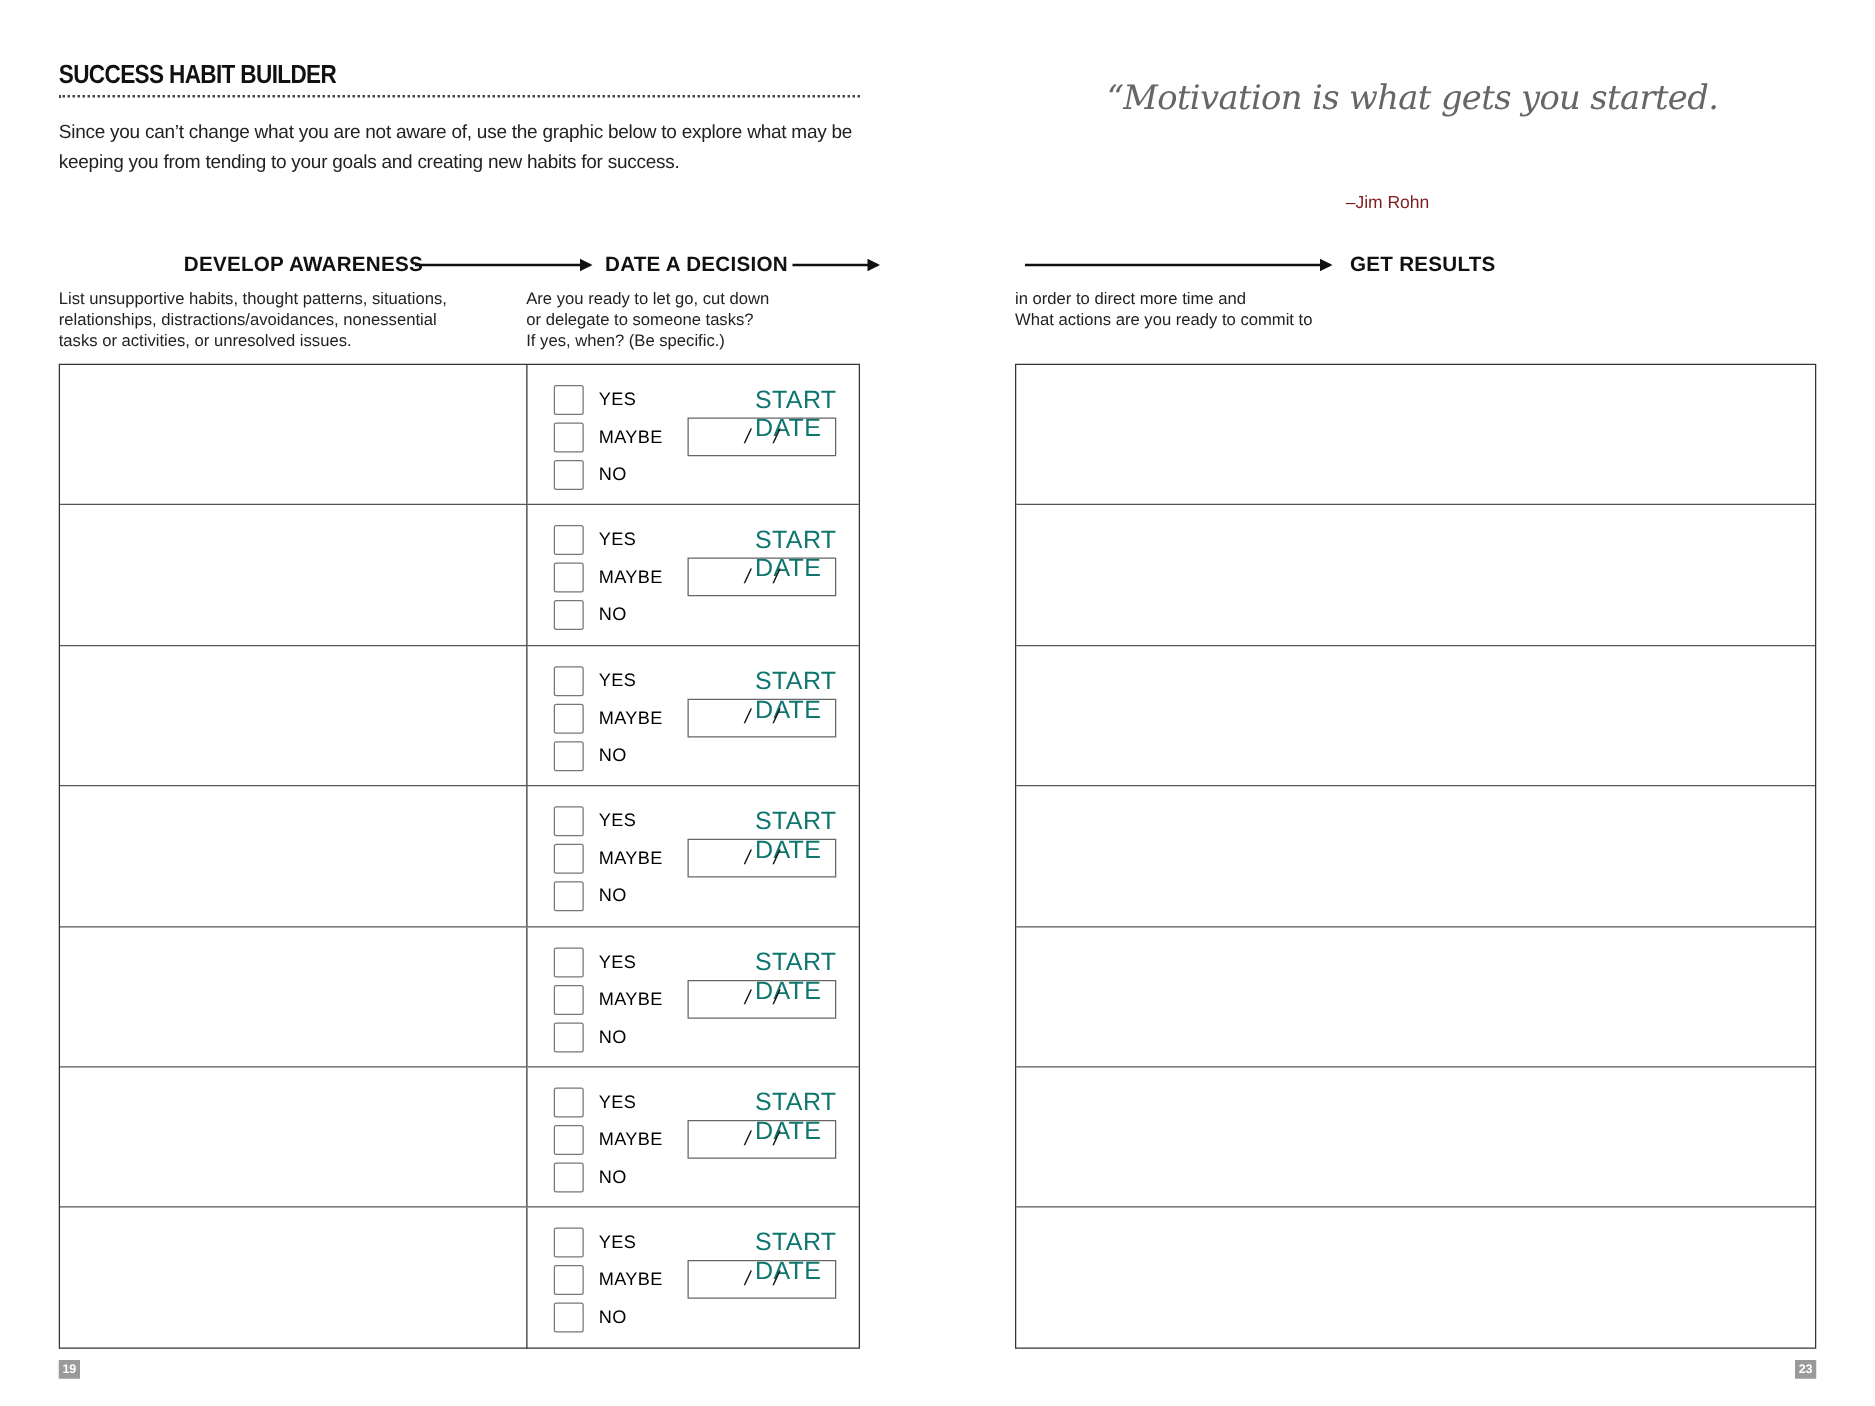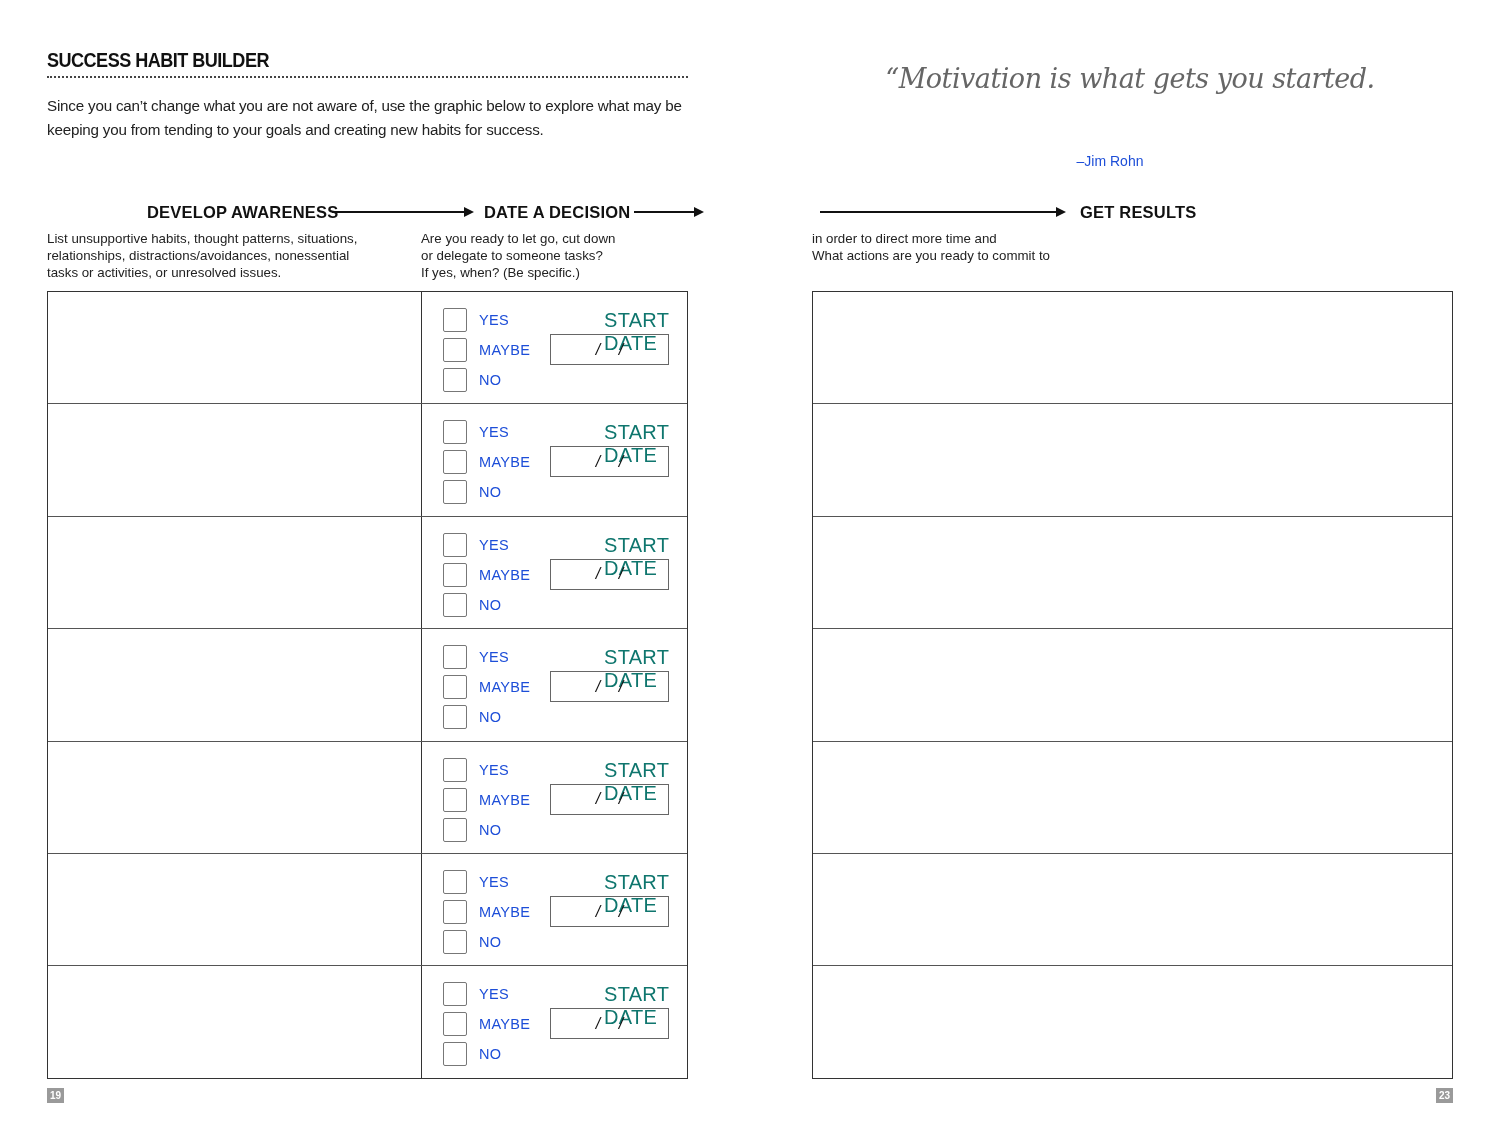--- a/index.html
+++ b/index.html
@@ -21,21 +21,21 @@
     letter-spacing: -0.2px;
   }
 
   .quote {
     left: 880px; top: 60px; width: 500px; text-align: center;
     font-family: "DejaVu Serif", serif; font-style: italic;
     font-size: 27px; line-height: 38px; color: #666; letter-spacing: -0.5px;
   }
   .author {
     left: 1050px; top: 153px; width: 120px; text-align: center;
-    font-size: 14px; color: #1d4ed8;
+    font-size: 14px; color: #7f1d1d;
   }
 
   .step-head {
     font-weight: 700; font-size: 16.5px; color: #111; letter-spacing: 0.2px; white-space: nowrap;
   }
   .step-desc {
     font-size: 13.3px; line-height: 17px; color: #222; text-align: left;
   }
   .arrow { height: 2px; background: #111; }
   .arrow::after {
@@ -53,21 +53,21 @@
   }
   .row { position: absolute; left: 0; right: 0; height: 112.4px; border-bottom: 1.5px solid #555; }
   .row:last-child { border-bottom: none; }
   .cell-awareness { position: absolute; left: 0; top: 0; width: 374px; height: 100%; border-right: 1.5px solid #333; }
   .cell-decision { position: absolute; left: 374px; top: 0; right: 0; height: 100%; }
 
   .opt { position: absolute; left: 21px; display: flex; align-items: center; }
   .checkbox {
     width: 24px; height: 24px; border: 1px solid #777; border-radius: 2px; background: #fff;
   }
-  .opt-label { margin-left: 12px; font-size: 14.5px; color: #1d4ed8; letter-spacing: 0.3px; }
+  .opt-label { margin-left: 12px; font-size: 14.5px; color: #000000; letter-spacing: 0.3px; }
   .date-label { position: absolute; left: 146px; top: 17px; font-size: 20px; color: #0f766e; letter-spacing: 0.3px; margin-left: 36px; }
   .date-box {
     position: absolute; left: 128px; top: 42px; width: 119px; height: 31px;
     border: 1px solid #666; display: flex; justify-content: center; align-items: center;
     font-size: 16px; color: #111; word-spacing: 14px; font-style: italic;
   }
 
   .page-num {
     top: 1088px; width: 17px; height: 15px; background: #9a9a9a; color: #fff;
     font-size: 10px; font-weight: 700; text-align: center; line-height: 15px;

